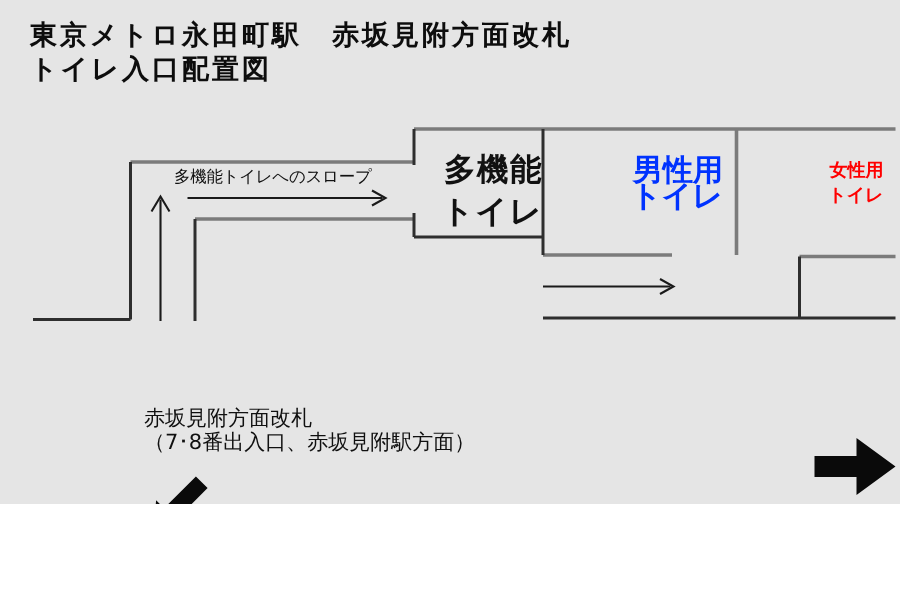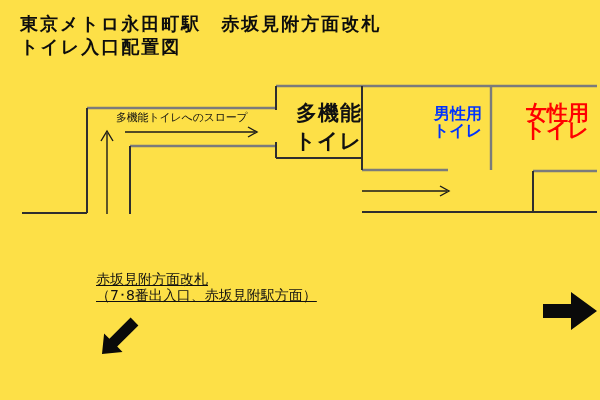--- a/index.html
+++ b/index.html
@@ -1,32 +1,32 @@
 <!DOCTYPE html>
 <html lang="ja" style="--mens: #0033ff; --womens: #ff0000; --wall-gray: #7b7b7b; --wall-dark: #2e2e2e;"><head>
 <meta charset="utf-8">
 <style>
   html,body{margin:0;padding:0;background:#fff;}
   .stage{
-    position:relative;width:600px;height:400px;background:#fde047;overflow:hidden;
+    position:relative;width:600px;height:336px;background:#e5e5e5;overflow:hidden;
     font-family:"DejaVu Sans","Liberation Sans",sans-serif;color:#000;
   }
   .stage *{box-sizing:border-box;}
   .label{position:absolute;white-space:pre;}
   .page-title{
     left:20px;top:12px;font-size:18px;line-height:23px;font-weight:bold;
     letter-spacing:2px;color:#0d0d0d;
   }
   .ramp1{left:88px;top:109px;font-size:11px;line-height:17px;letter-spacing:-0.2px;color:#111;padding-left:28px;}
   .room{font-weight:bold;text-align:right;}
   .room-multi{left:276px;top:99px;width:86px;font-size:21px;line-height:28px;color:#111;letter-spacing:1px;}
-  .room-mens{left:357px;top:105px;width:125px;font-size:16px;line-height:17px;color:var(--mens,#0033ff);}
-  .room-womens{left:483px;top:105px;width:106px;font-size:21px;line-height:17px;color:var(--womens,#ff0000);}
+  .room-mens{left:357px;top:105px;width:125px;font-size:20px;line-height:17px;color:var(--mens,#0033ff);}
+  .room-womens{left:483px;top:105px;width:106px;font-size:12px;line-height:17px;color:var(--womens,#ff0000);}
   .ramp2{left:233px;top:176px;font-size:13px;line-height:15px;color:#4a4a4a;letter-spacing:-0.3px;}
-  .gate-label{left:96px;top:271px;font-size:14px;line-height:16px;color:#101010;text-decoration:underline;}
+  .gate-label{left:96px;top:271px;font-size:14px;line-height:16px;color:#101010;}
   .hanzomon-label{left:410px;top:271px;font-size:14px;line-height:15.8px;color:#101010;}
   svg.plan{position:absolute;left:0;top:0;width:600px;height:400px;}
   .wg{stroke:var(--wall-gray,#7b7b7b);stroke-width:2.4;fill:none;}
   .wd{stroke:var(--wall-dark,#2e2e2e);stroke-width:2;fill:none;}
   .arr{stroke:#1a1a1a;stroke-width:1.4;fill:none;}
   .big{fill:#0a0a0a;stroke:none;}
 </style>
 </head>
 <body>
 

